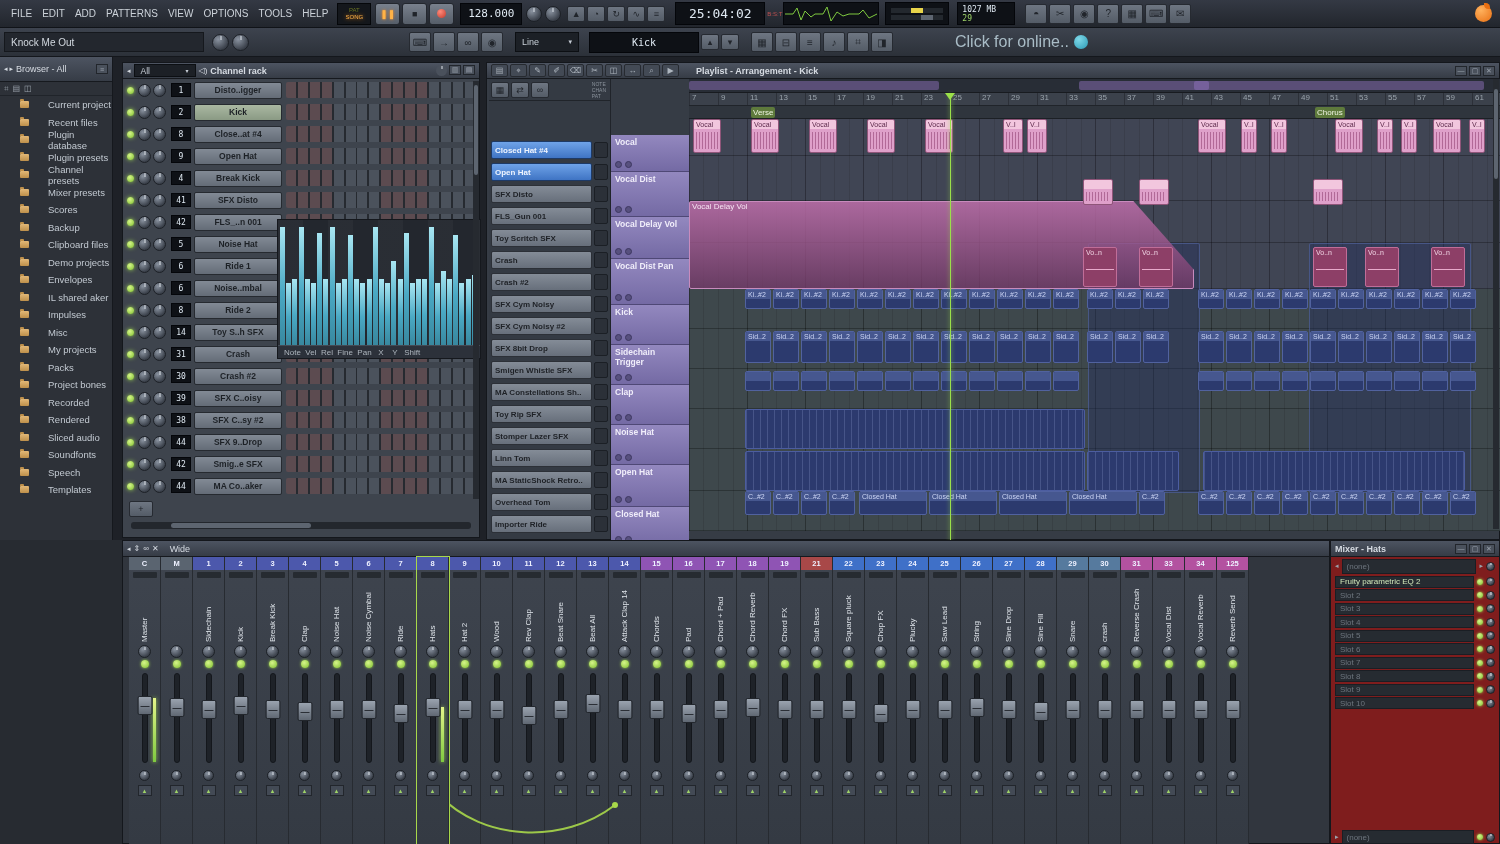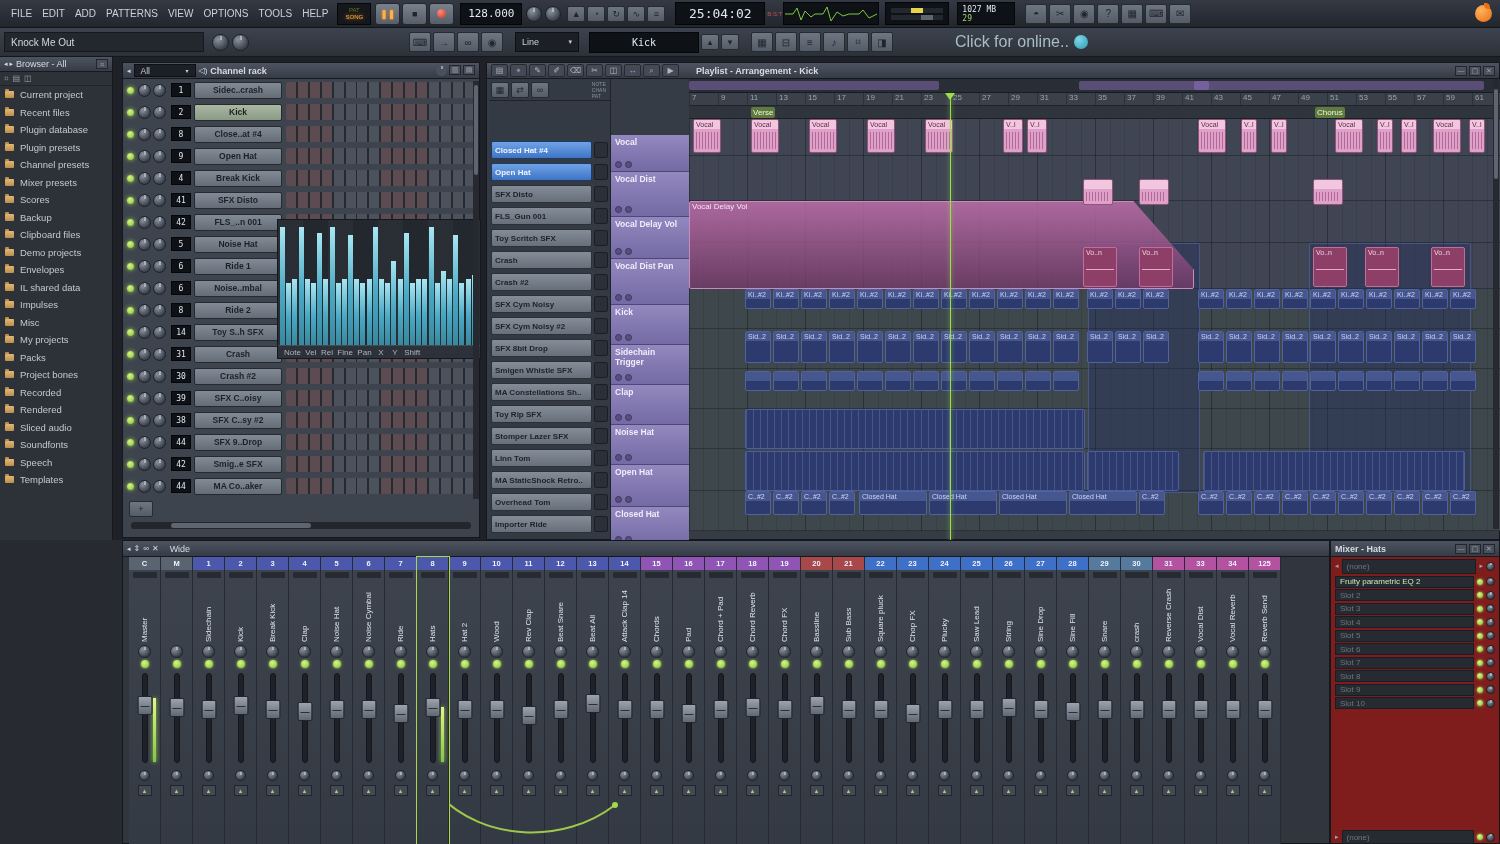--- a/index.html
+++ b/index.html
@@ -22,21 +22,21 @@
 .patsong{width:34px;height:22px;background:#14171c;border:1px solid #05070a;display:flex;flex-direction:column;align-items:center;justify-content:center;font-size:6px;line-height:7px;margin:0 4px}
 .patsong .off{color:#6b7422}.patsong .on{color:#ffb347;text-shadow:0 0 4px #ff8c1a}
 .tbtn{width:25px;height:22px;background:linear-gradient(#79818d,#565e69);border:1px solid #23272e;border-radius:3px;display:flex;align-items:center;justify-content:center;margin-right:2px;font-size:9px;color:#20242a}
 .tbtn.play{color:#ffb347;text-shadow:0 0 3px #ff8c1a}
 .tbtn.rec span{width:9px;height:9px;border-radius:50%;background:radial-gradient(circle at 35% 30%,#ff8a7a,#c0392b)}
 #toolbar2{left:0;top:28px;width:1500px;height:29px;background:linear-gradient(#3d434e,#2c3139);border-bottom:1px solid #14171c;display:flex;align-items:center}
 #projfield{width:200px;height:20px;margin-left:4px;background:#23272e;border:1px solid #15181d;color:#d2d8df;font-size:10px;padding:0 6px;font-family:"Liberation Sans",sans-serif}
 .seltext{height:20px;background:#1c2026;border:1px solid #0c0f13;color:#c7ced6;display:flex;align-items:center;padding:0 6px;font-size:9px}
 
 #browser{left:0;top:57px;width:113px;height:483px;background:#2d3138;border-right:1px solid #15181d}
-.bitem{display:flex;align-items:center;height:17.5px;padding-left:5px;gap:6px;color:#c3cad2;font-size:9.5px}
+.bitem{display:flex;align-items:center;height:17.5px;padding-left:20px;gap:19px;color:#c3cad2;font-size:9.5px}
 .folder{width:9px;height:7px;background:linear-gradient(#e2b877,#bd8f4a);border-radius:1px;position:relative;flex:none}
 .folder:before{content:"";position:absolute;top:-2px;left:0;width:4px;height:2px;background:#bd8f4a;border-radius:1px 1px 0 0}
 #fill-bl{left:0;top:540px;width:122px;height:304px;background:#272b31}
 
 #rack{left:122px;top:62px;width:358px;height:476px;background:#3e444d;border:1px solid #14171c}
 .chrow{display:flex;align-items:center;height:22px;padding-left:4px}
 .led{width:7px;height:7px;border-radius:50%;background:radial-gradient(circle at 40% 35%,#d6f58a,#7fbf2f);box-shadow:0 0 4px #9ed54f;margin-right:4px;flex:none}
 .cknob{width:13px;height:13px;margin-right:2px}
 .chnum{width:20px;height:14px;font-size:8px;margin:0 3px}
 .chname{width:88px;height:17px;background:linear-gradient(#828a95,#646c77);border:1px solid #262a30;border-radius:2px;color:#1d2126;font-size:8.5px;font-weight:bold;display:flex;align-items:center;justify-content:center;overflow:hidden;white-space:nowrap}
@@ -215,21 +215,21 @@
         <span class="ico">⌗</span>
         <span class="ico">◨</span>
       </div>
     <div class="row" style="margin-left:60px;gap:5px">
       <span style="color:#a9bcc6;font-size:16px">Click for online..</span>
       <span style="width:14px;height:14px;border-radius:50%;background:radial-gradient(circle at 35% 30%,#7fd8e8,#2b9ab5);display:inline-block"></span>
     </div>
   </div>
 
   <div id="browser" class="abs">
-    <div class="titlebar" style="height:15px">
+    <div class="titlebar" style="height:25px">
       <span style="font-size:7px">◂ ▸</span>
       <span>Browser - All</span>
       <span class="winbtns">
           <span>≡</span>
         </span>
     </div>
     <div class="row" style="height:14px;padding:0 4px;gap:4px;border-bottom:1px solid #20242a">
       <span style="font-size:8px;color:#9aa2ab">⌗</span>
       <span style="font-size:8px;color:#9aa2ab">▤</span>
       <span style="font-size:8px;color:#9aa2ab">◫</span>
@@ -275,21 +275,21 @@
         <div class="bitem">
         <span class="folder"></span>
         <span>Demo projects</span>
       </div>
         <div class="bitem">
         <span class="folder"></span>
         <span>Envelopes</span>
       </div>
         <div class="bitem">
         <span class="folder"></span>
-        <span>IL shared data</span>
+        <span>IL shared aker</span>
       </div>
         <div class="bitem">
         <span class="folder"></span>
         <span>Impulses</span>
       </div>
         <div class="bitem">
         <span class="folder"></span>
         <span>Misc</span>
       </div>
         <div class="bitem">
@@ -347,21 +347,21 @@
         <span>▤</span>
       </span>
     </div>
     <div>
 
     <div class="chrow">
         <span class="led"></span>
         <span class="knob cknob"></span>
         <span class="knob cknob"></span>
         <span class="lcd chnum">1</span>
-        <span class="chname">Sidec..crash</span>
+        <span class="chname">Disto..igger</span>
         <span class="steps"></span>
       </div>
         <div class="chrow sel">
         <span class="led"></span>
         <span class="knob cknob"></span>
         <span class="knob cknob"></span>
         <span class="lcd chnum">2</span>
         <span class="chname">Kick</span>
         <span class="steps"></span>
       </div>
@@ -1510,36 +1510,20 @@
         <div class="fader">
           <div class="fslot"></div>
           <div class="meter" style="height: 0px;"></div>
           <div class="fhandle" style="top: 30px;"></div>
         </div>
         <div class="knob sknob2"></div>
         <div class="route">▲</div>
       </div>
         <div class="strip">
         <div class="band r">
-          <span>20</span>
-        </div>
-        <div class="mrow"></div>
-        <div class="sname">Bassline</div>
-        <div class="knob sknob"></div>
-        <div class="sled"></div>
-        <div class="fader">
-          <div class="fslot"></div>
-          <div class="meter" style="height: 0px;"></div>
-          <div class="fhandle" style="top: 26px;"></div>
-        </div>
-        <div class="knob sknob2"></div>
-        <div class="route">▲</div>
-      </div>
-        <div class="strip">
-        <div class="band r">
           <span>21</span>
         </div>
         <div class="mrow"></div>
         <div class="sname">Sub Bass</div>
         <div class="knob sknob"></div>
         <div class="sled"></div>
         <div class="fader">
           <div class="fslot"></div>
           <div class="meter" style="height: 0px;"></div>
           <div class="fhandle" style="top: 30px;"></div>

